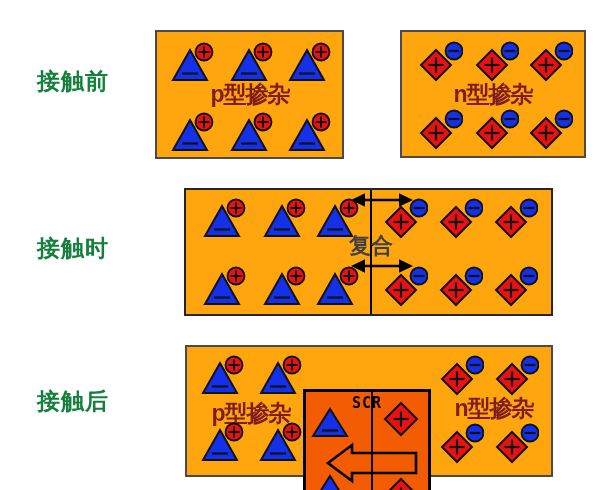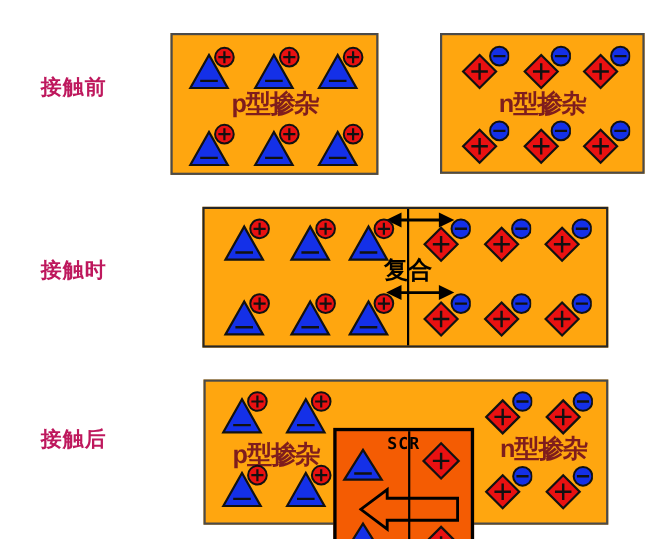--- a/index.html
+++ b/index.html
@@ -1,37 +1,37 @@
 <!DOCTYPE html>
 <html style="--semi: #FFA60F; --scr: #F45C03;"><head>
 <meta charset="utf-8">
 <style>
   html,body{margin:0;padding:0;background:#fff;}
   body{width:600px;height:490px;font-family:"Liberation Sans",sans-serif;}
   .canvas{position:relative;width:600px;height:490px;background:#fff;overflow:hidden;}
-  .stage-label{position:absolute;left:37px;font-size:19px;font-weight:700;color:#be185d;
+  .stage-label{position:absolute;left:37px;font-size:23px;font-weight:700;color:#15803d;
     letter-spacing:1px;white-space:nowrap;text-align:center;}
   #lbl0{top:66px}
   #lbl1{top:233px}
   #lbl2{top:386px}
   .box{position:absolute;background:var(--semi,#FFA60F);border:2px solid #4a4a4a;
     box-sizing:border-box;}
   #box-p{left:155px;top:30px;width:189px;height:129px;}
   #box-n{left:400px;top:30px;width:186px;height:128px;}
   #box-contact{left:184px;top:188px;width:369px;height:128px;border-color:#262626;}
   #box-after{left:185px;top:345px;width:368px;height:132px;}
   .region-text{position:absolute;color:#7f1d1d;font-size:23px;font-weight:700;
     letter-spacing:-1px;transform:translate(-50%,-50%);white-space:nowrap;}
   #box-p .region-text{left:93px;top:62px;}
   #box-n .region-text{left:91px;top:62px;}
   .p-after{left:64px;top:66px;}
   .n-after{left:307px;top:61px;}
   .junction-line{position:absolute;left:184px;top:0;width:2px;height:100%;background:#000;}
   .recomb-text{position:absolute;left:185px;top:56px;transform:translate(-50%,-50%);
-    font-size:22px;font-weight:700;color:#000000;white-space:nowrap;}
+    font-size:22px;font-weight:700;color:#404040;white-space:nowrap;}
   .darrow{position:absolute;}
   #arrow-top{left:165px;top:1px;}
   #arrow-bottom{left:165px;top:67px;}
   .scr{position:absolute;left:116px;top:-2px;width:128px;height:135px;
     background:var(--scr,#F45C03);border:3px solid #000;box-sizing:border-box;margin-top:44px;}
   .scr-title{position:absolute;left:50%;top:2px;transform:translateX(-50%);
     font-family:"DejaVu Sans Mono",monospace;font-size:15px;font-weight:700;color:#000;
     letter-spacing:1px;}
   .scr-line{position:absolute;left:65px;top:0;width:2px;height:100%;background:#000;}
   .big-arrow{position:absolute;left:20px;top:49px;}

